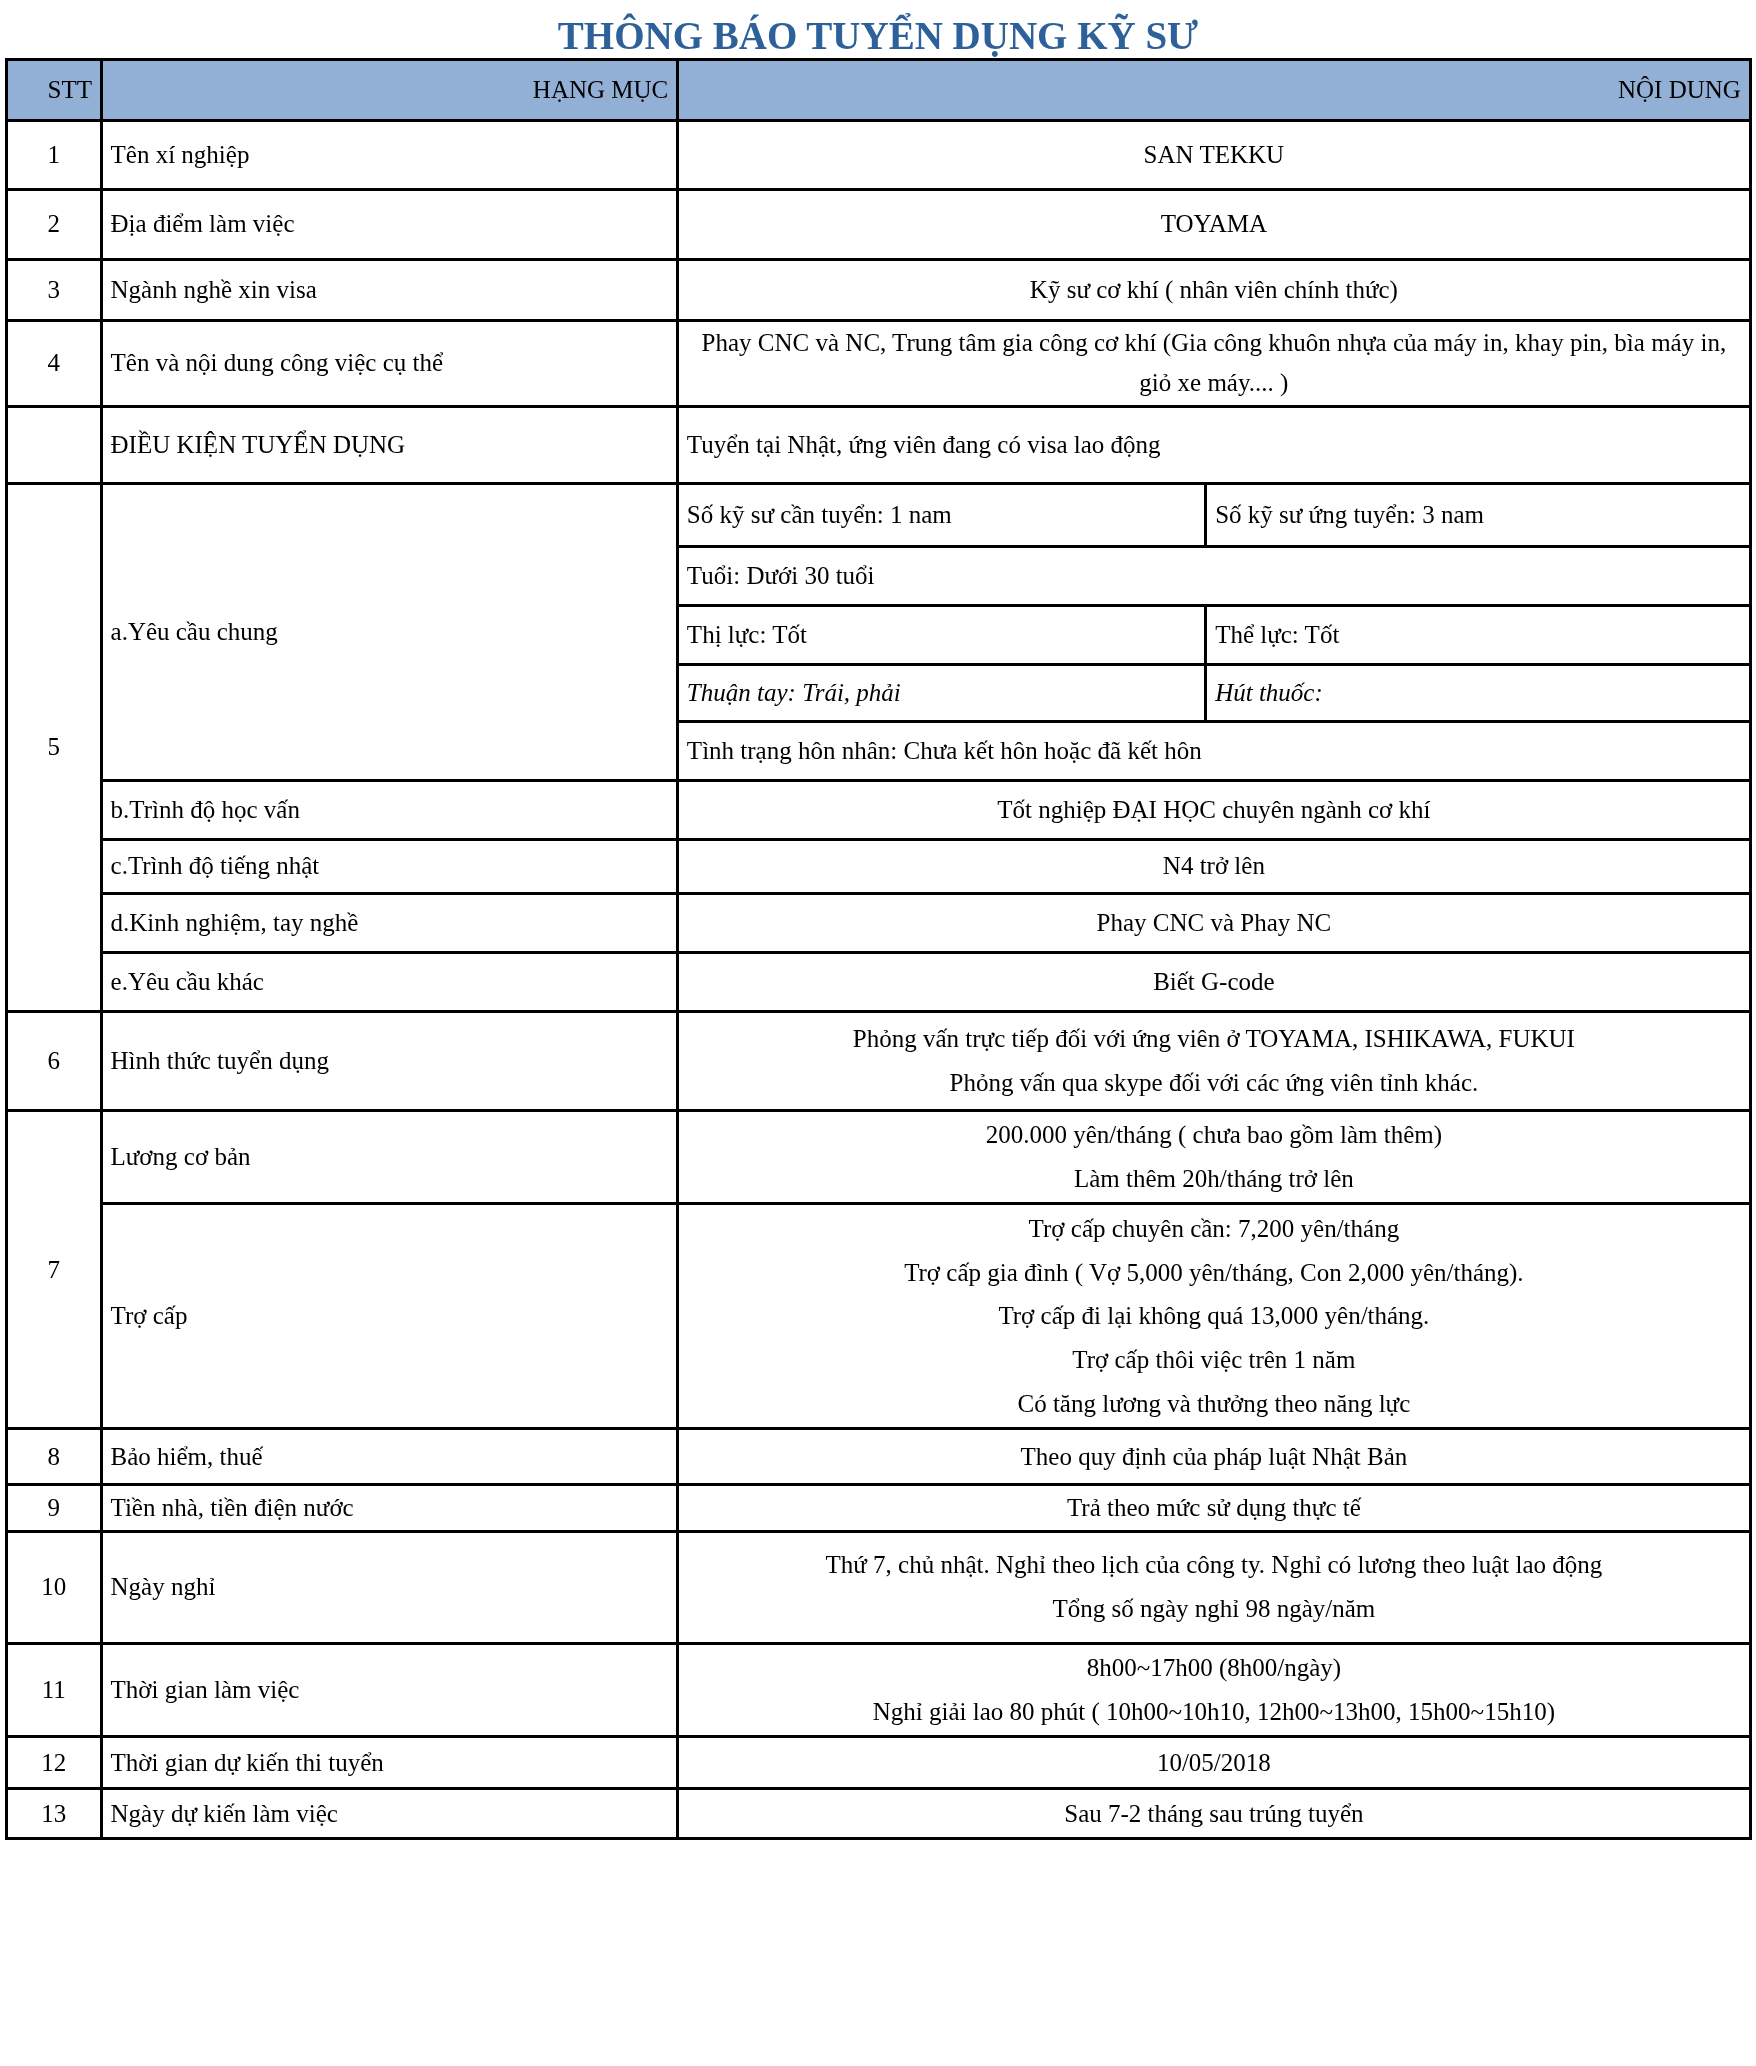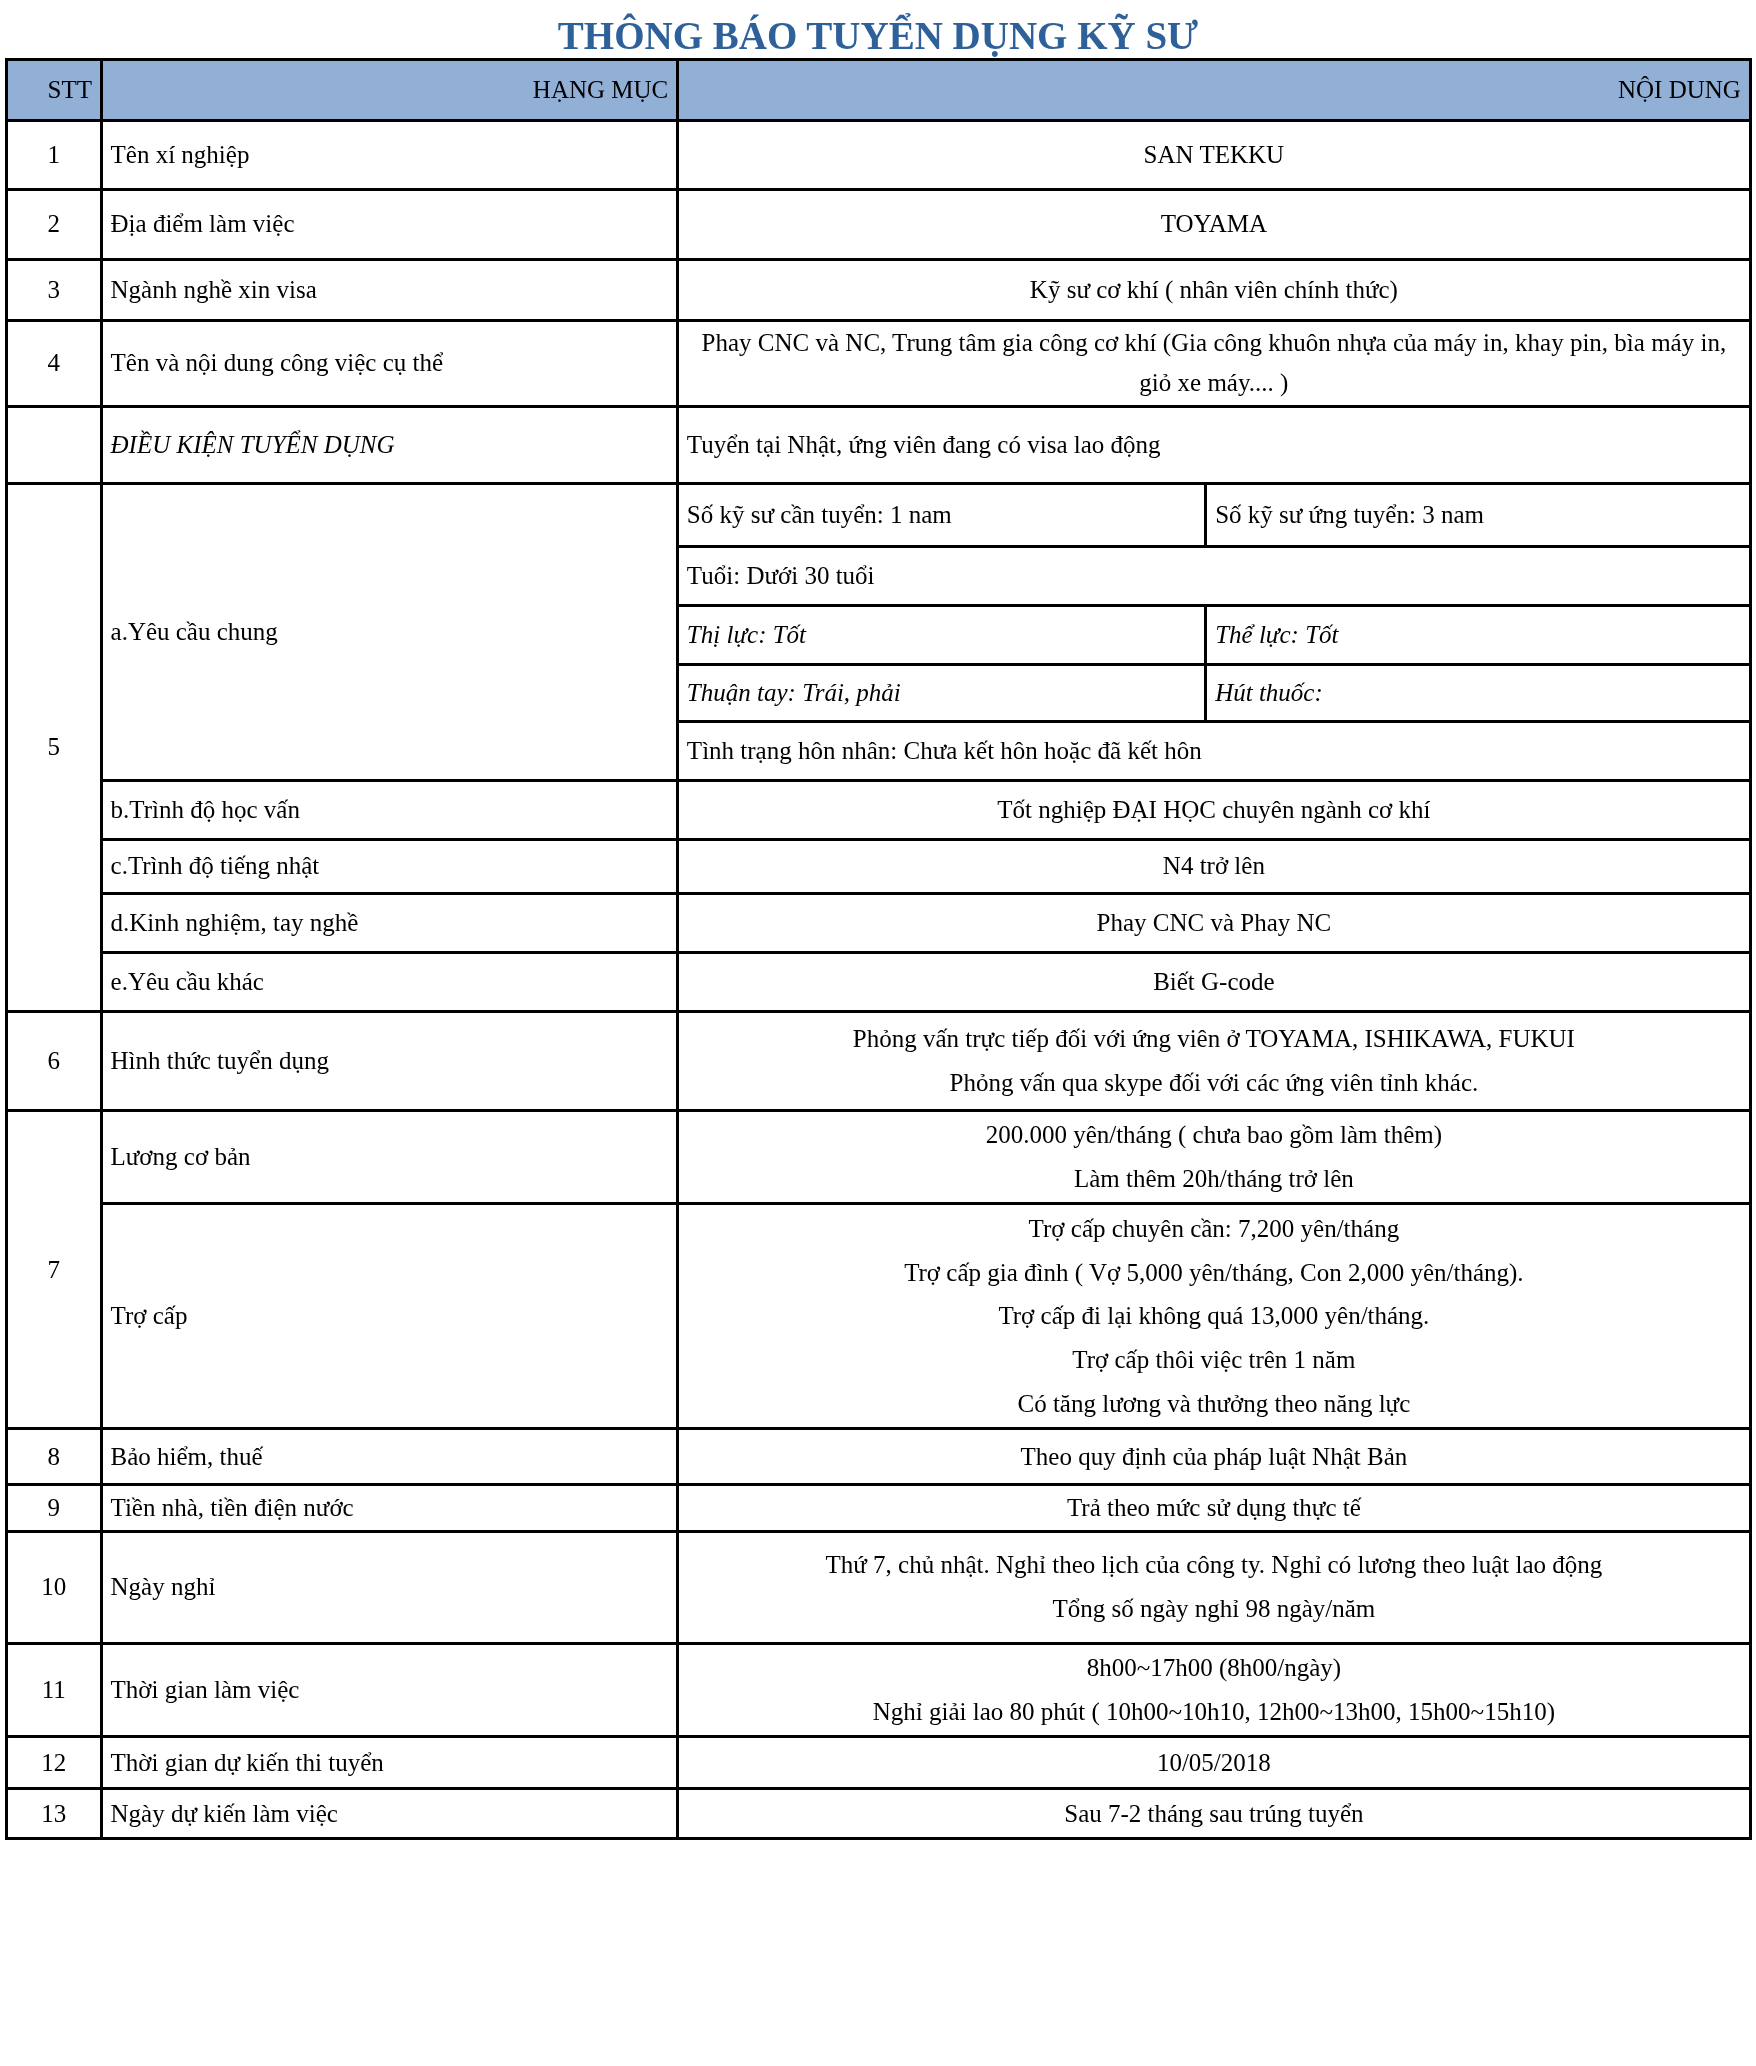--- a/index.html
+++ b/index.html
@@ -39,21 +39,21 @@
   }
   th.hdr{
     background:#92AFD6;
     font-weight:bold;
     font-size:31px;
     text-align:right;
   }
   .stt{text-align:center;font-weight:bold;}
   .c{text-align:center;}
   .l{text-align:left;}
-  .bold{font-weight:bold;font-style:italic;}
+  .bold{font-weight:bold;}
   .mline div{line-height:1.75;text-align:center;}
 </style>
 </head>
 <body>
 
 <div class="page">
 
   <div class="doc-title">THÔNG BÁO TUYỂN DỤNG KỸ SƯ</div>
 
 
@@ -104,21 +104,21 @@
 
     <tr style="height:63px;">
       <td class="stt" rowspan="9">5</td>
       <td class="l" rowspan="5">a.Yêu cầu chung</td>
       <td class="l">Số kỹ sư cần tuyển: 1 nam</td>
       <td class="l">Số kỹ sư ứng tuyển: 3 nam</td>
     </tr>
     <tr style="height:59px;">
       <td class="l" colspan="2">Tuổi: Dưới 30 tuổi</td>
     </tr>
-    <tr style="height:59px;font-style:italic;">
+    <tr style="height:59px;">
       <td class="l">Thị lực: Tốt</td>
       <td class="l">Thể lực: Tốt</td>
     </tr>
     <tr style="height:57px;font-style:italic;">
       <td class="l">Thuận tay: Trái, phải</td>
       <td class="l">Hút thuốc:</td>
     </tr>
     <tr style="height:59px;">
       <td class="l" colspan="2">Tình trạng hôn nhân: Chưa kết hôn hoặc đã kết hôn</td>
     </tr>

